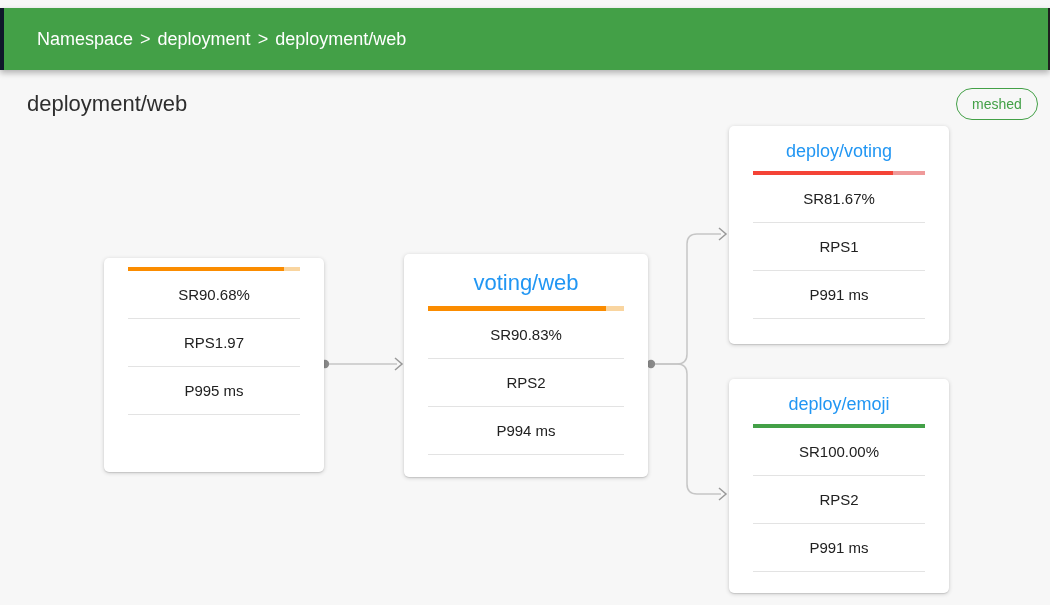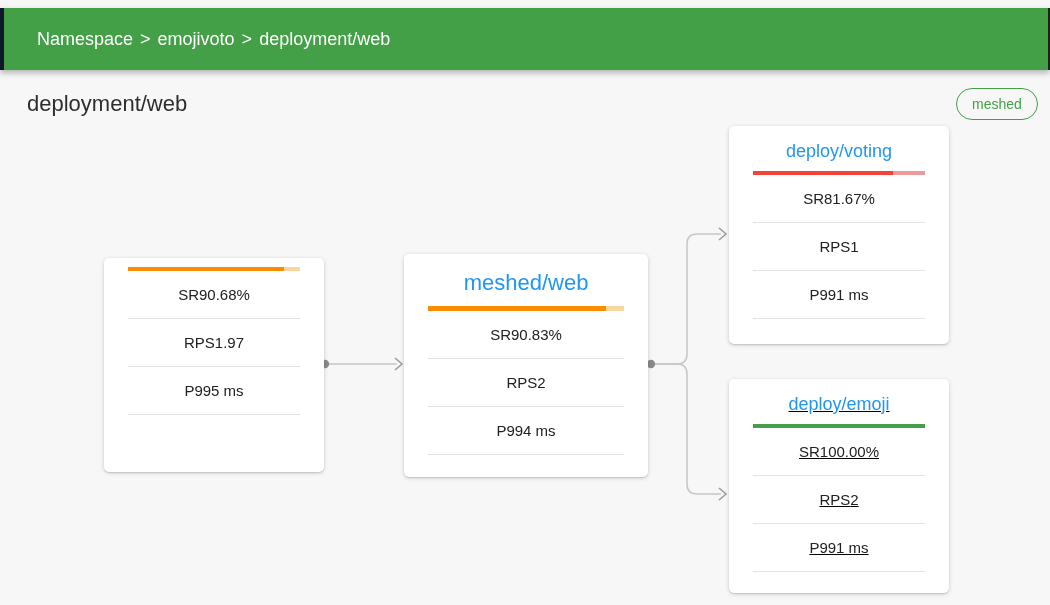--- a/index.html
+++ b/index.html
@@ -58,21 +58,21 @@
   .node-card {
     position: absolute;
     background: #ffffff;
     border-radius: 5px;
     box-shadow: 0 1px 4px rgba(0,0,0,0.18), 0 1px 1px rgba(0,0,0,0.10);
     z-index: 2;
   }
   #node-0 { left: 104px; top: 258px; width: 220px; height: 214px; }
   #node-1 { left: 404px; top: 254px; width: 244px; height: 223px; }
   #node-2 { left: 729px; top: 126px; width: 220px; height: 218px; }
-  #node-3 { left: 729px; top: 379px; width: 220px; height: 214px; text-decoration: underline; }
+  #node-3 { left: 729px; top: 379px; width: 220px; height: 214px; }
 
   .node-title {
     text-align: center;
     font-size: 18px;
     padding-top: 15px;
     color: #2196F3;
     cursor: pointer;
   }
   .node-card.focus .node-title { font-size: 22px; padding-top: 16px; }
 
@@ -93,21 +93,21 @@
     font-size: 15px; color: #212121;
   }
   .metric-row:first-of-type { margin-top: 1px; }
 </style>
 </head>
 <body>
 
 <div class="app-header" style="background: rgb(67, 160, 71);">
   <span class="crumb">Namespace</span>
   <span class="crumb-sep">&gt;</span>
-  <span class="crumb">emojivoto</span>
+  <span class="crumb">deployment</span>
   <span class="crumb-sep">&gt;</span>
   <span>deployment/web</span>
 </div>
 
 <div class="page-title">deployment/web</div>
 <div class="meshed-badge" style="border-color: rgb(67, 160, 71); color: rgb(67, 160, 71);">meshed</div>
 
 <svg class="edges-svg" viewBox="0 0 1050 605" xmlns="http://www.w3.org/2000/svg">
 
   <g>
@@ -140,21 +140,21 @@
     <span>RPS</span>
     <span>1.97</span>
   </div>
   <div class="metric-row">
     <span>P99</span>
     <span>5 ms</span>
   </div>
 </div>
 
 <div class="node-card focus" id="node-1">
-  <div class="node-title" style="color: rgb(33, 150, 243);">meshed/web</div>
+  <div class="node-title" style="color: rgb(33, 150, 243);">voting/web</div>
   <div class="sr-bar" style="background: rgb(249, 213, 160);">
     <div class="sr-bar-fill" style="width: 90.83%; background: rgb(251, 140, 0);"></div>
   </div>
   <div class="metric-row">
     <span>SR</span>
     <span>90.83%</span>
   </div>
   <div class="metric-row">
     <span>RPS</span>
     <span>2</span>

